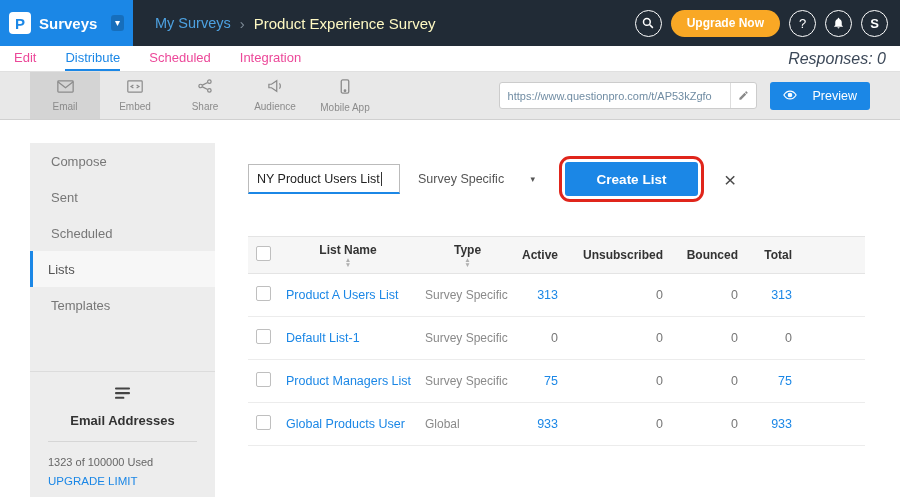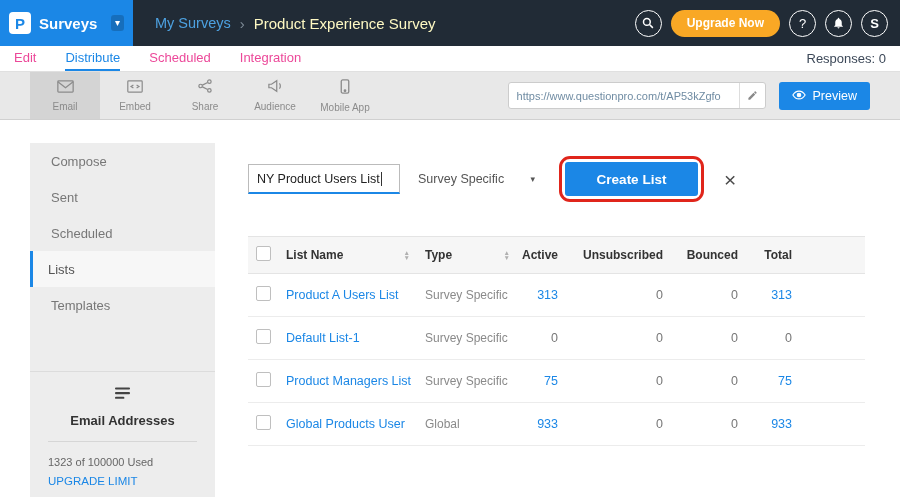--- a/index.html
+++ b/index.html
@@ -18,32 +18,32 @@
   .bc-current { color:#fef9c3; font-size:15px; }
   .topbar-right { margin-left:auto; display:flex; align-items:center; gap:9px; padding-right:12px; }
   .circle-icon { width:27px; height:27px; border:1.5px solid #fff; border-radius:50%; display:flex; align-items:center; justify-content:center; color:#fff; font-size:13px; cursor:pointer; flex:none; }
   .avatar { font-size:13px; font-weight:600; }
   .upgrade-btn { background:var(--upgrade-orange, #f9a825); color:#fff; border:none; border-radius:15px; height:27px; padding:0 16px; font-size:12px; font-weight:bold; font-family:inherit; cursor:pointer; }
 
   
   .nav { height:26px; background:#fff; border-bottom:1px solid #e0e0e0; display:flex; align-items:stretch; padding:0 14px; flex:none; }
   .tab { display:flex; align-items:center; margin-right:29px; font-size:13px; color:#ec4899; border-bottom:2px solid transparent; cursor:pointer; }
   .tab.active { color:var(--accent, #1b87e6); border-bottom-color:var(--accent, #1b87e6); }
-  .responses { margin-left:auto; align-self:center; font-size:13px; color:#3c4858; }
+  .responses { margin-left:auto; align-self:center; font-size:16px; color:#3c4858;font-style:italic; }
 
   
   .toolbar { height:48px; background:#e8e8e8; border-bottom:1px solid #d0d0d0; display:flex; align-items:stretch; padding-left:30px; flex:none; }
   .tool { width:70px; display:flex; flex-direction:column; align-items:center; justify-content:center; gap:4px; color:#8b8b8b; cursor:pointer; }
   .tool.active { background:#d4d4d4; }
   .tool-label { font-size:10px; }
   .toolbar-right { margin-left:auto; display:flex; align-items:center; gap:13px; padding-right:30px; }
   .url-box { display:flex; align-items:center; width:258px; height:27px; background:#fff; border:1px solid #ccc; border-radius:3px; overflow:hidden; }
   .url-text { flex:1; font-size:11px; color:#708ca3; padding:0 8px; white-space:nowrap; overflow:hidden; cursor:text; }
   .url-edit { width:26px; height:100%; border-left:1px solid #ddd; display:flex; align-items:center; justify-content:center; cursor:pointer; }
-  .preview-btn { height:28px; background:var(--accent, #1b87e6); color:#fff; border:none; border-radius:3px; padding:0 13px; font-size:12.5px; font-family:inherit; display:flex; align-items:center; gap:7px; cursor:pointer; }
+  .preview-btn { height:28px; background:var(--accent, #1b87e6); color:#fff; border:none; border-radius:3px; padding:0 13px; font-size:12.5px; font-family:inherit; display:flex; align-items:center; gap:16px; cursor:pointer; }
 
   
   .content { flex:1; display:flex; background:#fff; padding:23px 30px 0 30px; overflow:hidden; }
   .sidebar { width:185px; background:#ededed; display:flex; flex-direction:column; flex:none; }
   .side-item { height:36px; display:flex; align-items:center; padding-left:18px; font-size:13px; color:#777; cursor:pointer; border-left:3px solid transparent; }
   .side-item.active { background:#f7f7f7; border-left-color:var(--accent, #1b87e6); color:#555; padding-left:15px; }
   .email-section { margin-top:48px; border-top:1px solid #dcdcdc; padding:15px 18px 0 18px; }
   .email-head { display:flex; align-items:center; gap:10px; color:#333; font-size:13px; font-weight:bold; padding-bottom:13px; border-bottom:1px solid #d6d6d6;flex-direction:column; }
   .email-usage { font-size:11px; color:#666; margin-top:14px; }
   .upgrade-limit { font-size:11.5px; color:var(--accent, #1b87e6); margin-top:7px; cursor:pointer; }
@@ -57,21 +57,21 @@
   .create-wrap { position:relative; margin-left:30px; }
   .create-btn { width:133px; height:34px; background:var(--accent, #1b87e6); color:#fff; border:none; border-radius:3px; font-size:13.5px; font-weight:700; font-family:inherit; cursor:pointer; }
   .red-ring { position:absolute; left:-6px; right:-6px; top:-6px; bottom:-6px; border:3px solid var(--annotation-red, #e0251b); border-radius:11px; pointer-events:none; }
   .close-x { margin-left:26px; color:#4a4a4a; font-size:21px; line-height:1; cursor:pointer; }
 
   
   .list-table { margin-top:40px; width:617px; }
   .thead, .trow { display:grid; grid-template-columns:38px 132px 100px 40px 105px 75px 54px; padding-right:73px; align-items:center; }
   .thead { height:38px; background:#f6f6f6; border-top:1px solid #e4e4e4; border-bottom:1px solid #e4e4e4; }
   .trow { height:43px; border-bottom:1px solid #ececec; }
-  .th { font-size:12px; color:#333; font-weight:bold; }
+  .th { font-size:12px; color:#333; font-weight:bold;flex-direction:column; }
   .th.flexh { display:flex; align-items:center; justify-content:space-between; padding-right:8px; }
   .th.type-h, .cell.type { padding-left:7px; }
   .num-h { text-align:right; }
   .checkbox { width:15px; height:15px; border:1px solid #bfbfbf; border-radius:2px; background:#fff; display:inline-block; margin-left:8px; cursor:pointer; }
   .sort { display:flex; flex-direction:column; cursor:pointer; }
   .sort i { font-style:normal; font-size:6.5px; line-height:5px; color:#b0b0b0; }
   .cell { font-size:12.5px; }
   .cell.name { color:var(--accent, #1b87e6); cursor:pointer; }
   .cell.type { color:#8a8a8a; font-size:12px; }
   .cell.num { text-align:right; }

